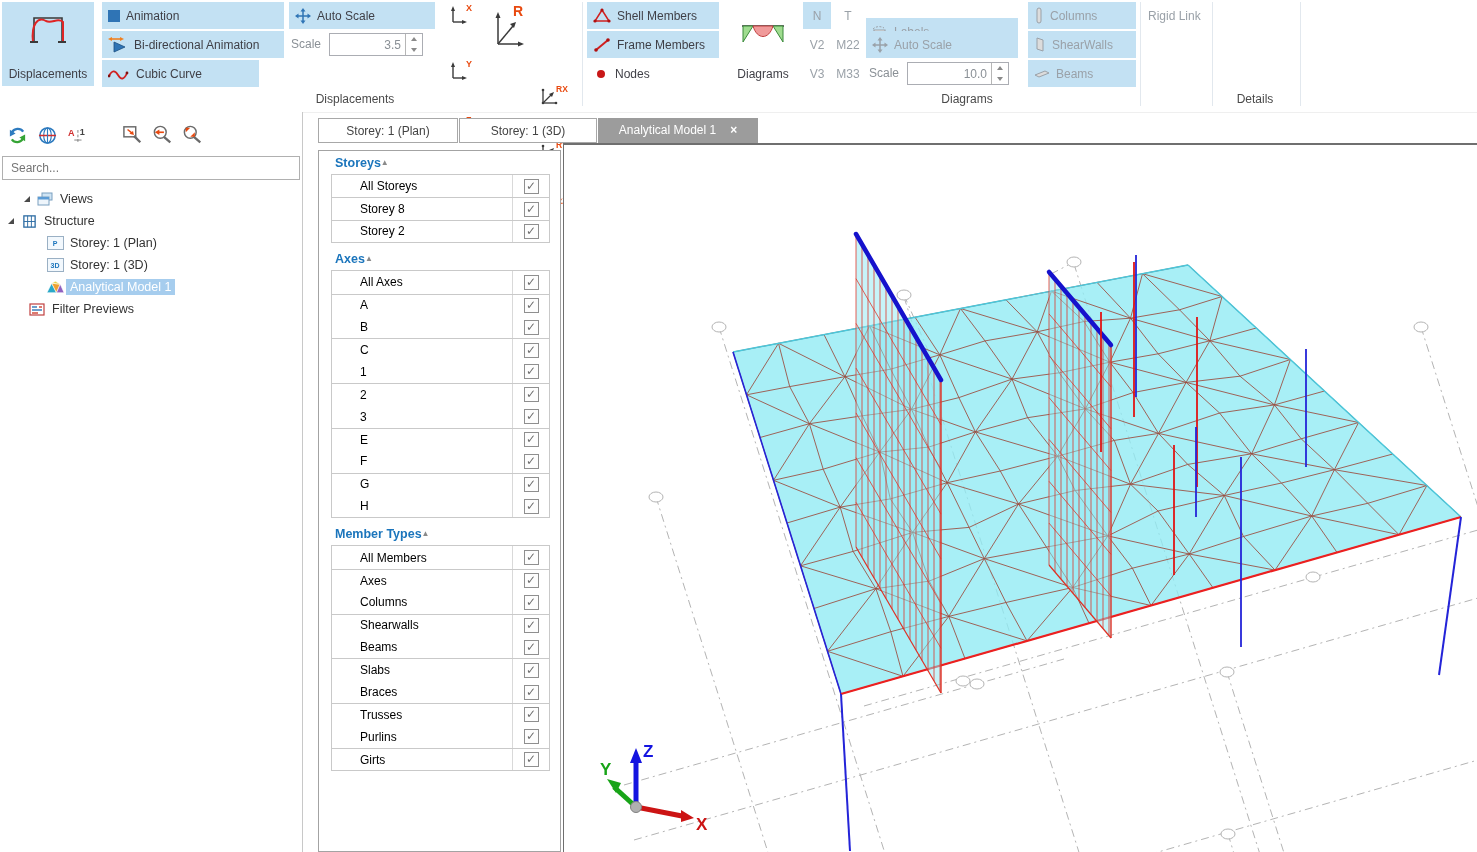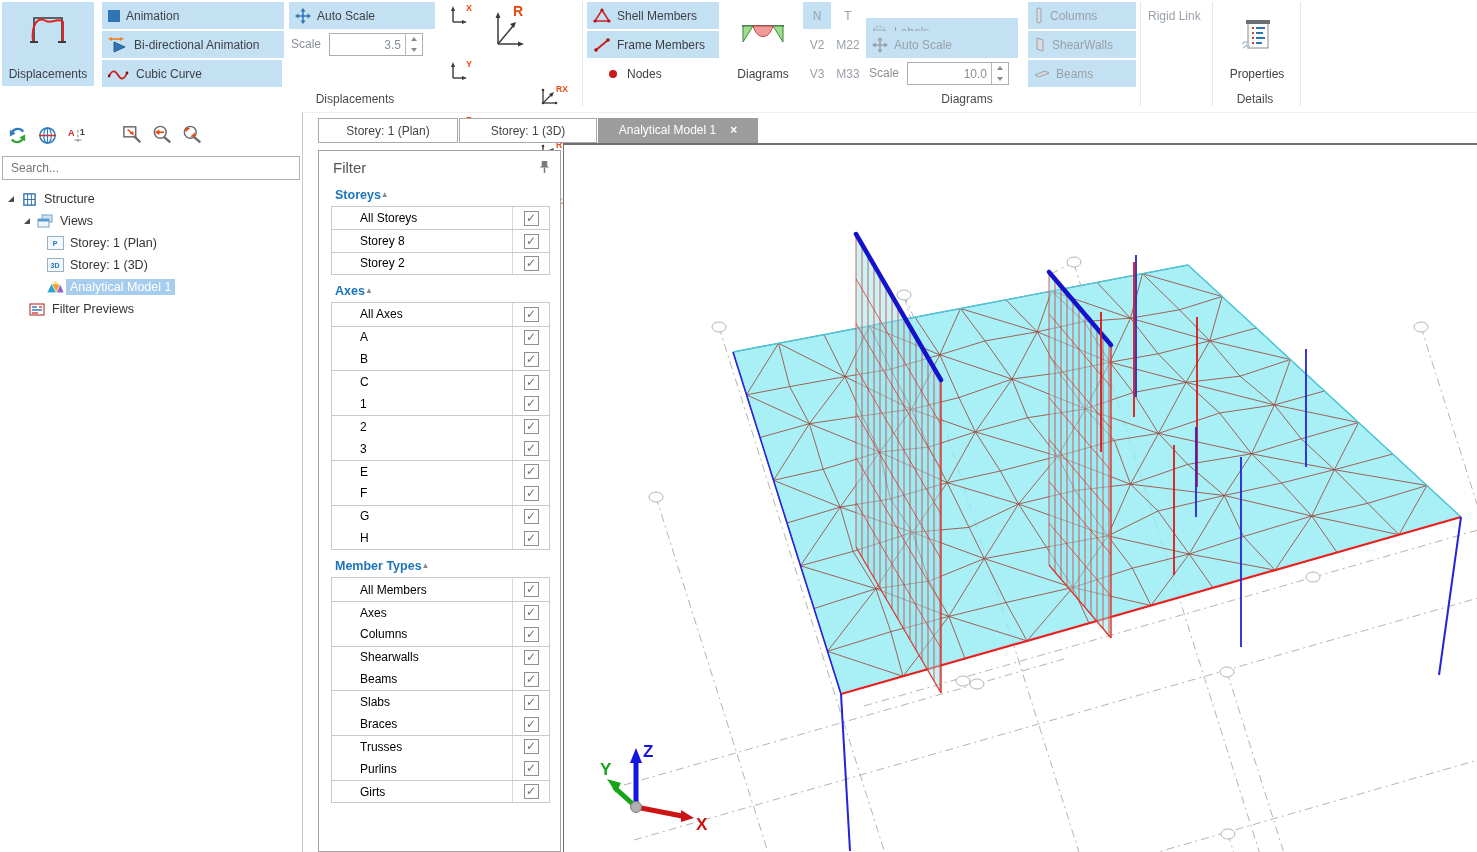--- a/index.html
+++ b/index.html
@@ -88,21 +88,21 @@
       <span>
         <svg width="20" height="17" viewBox="0 0 20 17">
           <line x1="2" y1="3" x2="14" y2="3" stroke="#f08020" stroke-width="1.6"></line>
           <polygon points="0,3 4,1 4,5" fill="#f08020"></polygon>
             <polygon points="16,3 12,1 12,5" fill="#f08020"></polygon>
           <polygon points="6,6 17,11 6,16" fill="#2f74b5" stroke="#1a4f80" stroke-width="0.8"></polygon>
         </svg>
       </span>
       <span>Bi-directional Animation</span>
     </div>
-    <div class="abs btn blue" style="left:102px;top:60px;width:180px">
+    <div class="abs btn blue" style="left:102px;top:60px;width:157px">
       <span>
         <svg width="22" height="12" viewBox="0 0 22 12">
           <path d="M1 8 C4 2 7 2 10 7 C13 12 16 12 19 5" fill="none" stroke="#d02020" stroke-width="1.8"></path>
           <circle cx="1" cy="8" r="1.4" fill="#801010"></circle>
             <circle cx="19" cy="5" r="1.4" fill="#801010"></circle>
         </svg>
       </span>
       <span>Cubic Curve</span>
     </div>
 
@@ -219,21 +219,21 @@
     <div class="abs btn blue" style="left:587px;top:31px;width:132px">
       <span>
         <svg width="18" height="16" viewBox="0 0 18 16">
           <line x1="3" y1="13" x2="15" y2="3" stroke="#d02020" stroke-width="2"></line>
           <circle cx="3" cy="13" r="1.8" fill="#b01010"></circle>
             <circle cx="15" cy="3" r="1.8" fill="#b01010"></circle>
         </svg>
       </span>
       <span>Frame Members</span>
     </div>
-    <div class="abs btn" style="left:599px;top:60px;width:132px">
+    <div class="abs btn" style="left:587px;top:60px;width:132px">
       <span style="width:8px;height:8px;border-radius:50%;background:#c81818;display:inline-block;margin:0 4px"></span>
       <span>Nodes</span>
     </div>
 
     <div class="abs bigbtn" style="left:727px;top:2px;width:72px;height:84px">
       <span style="margin-top:14px">
         <svg width="46" height="26" viewBox="0 0 46 26">
           <line x1="2" y1="4" x2="44" y2="4" stroke="#3a3a3a" stroke-width="1.5"></line>
           <polygon points="3,4 13,4 3,20" fill="#9fdc8f" stroke="#3a8a3a" stroke-width="1"></polygon>
           <polygon points="43,4 33,4 43,20" fill="#9fdc8f" stroke="#3a8a3a" stroke-width="1"></polygon>
@@ -318,38 +318,20 @@
       <span>Beams</span>
     </div>
     <div class="abs glabel" style="left:892px;width:150px">Diagrams</div>
     <div class="abs gsep" style="left:1140px"></div>
 
     <div class="abs btn dis" style="left:1142px;top:2px;width:68px">
       <span>Rigid Link</span>
     </div>
     <div class="abs gsep" style="left:1212px"></div>
 
-    <div class="abs bigbtn" style="left:1222px;top:2px;width:70px;height:84px">
-      <span style="margin-top:10px">
-        <svg width="34" height="34" viewBox="0 0 34 34">
-          <rect x="8" y="4" width="20" height="26" fill="#fff" stroke="#8a8a8a"></rect>
-          <rect x="6" y="2" width="24" height="4" fill="#6a6f74"></rect>
-          <line x1="12" y1="10" x2="14" y2="10" stroke="#d04030" stroke-width="2"></line>
-            <line x1="16" y1="10" x2="25" y2="10" stroke="#2f74b5" stroke-width="2"></line>
-          <line x1="12" y1="15" x2="14" y2="15" stroke="#d04030" stroke-width="2"></line>
-            <line x1="16" y1="15" x2="23" y2="15" stroke="#2f74b5" stroke-width="2"></line>
-          <line x1="12" y1="20" x2="14" y2="20" stroke="#d04030" stroke-width="2"></line>
-            <line x1="16" y1="20" x2="25" y2="20" stroke="#2f74b5" stroke-width="2"></line>
-          <line x1="12" y1="25" x2="14" y2="25" stroke="#d04030" stroke-width="2"></line>
-            <line x1="16" y1="25" x2="22" y2="25" stroke="#2f74b5" stroke-width="2"></line>
-          <path d="M2 26 C6 22 10 24 6 28 M3 30 C8 26 12 28 8 31" stroke="#b8c6d2" fill="none" stroke-width="1.5"></path>
-        </svg>
-      </span>
-      <span>Properties</span>
-    </div>
     <div class="abs glabel" style="left:1180px;width:150px">Details</div>
     <div class="abs gsep" style="left:1300px"></div>
     <div class="abs hline"></div>
   </div>
 
   <div class="abs" style="left:0;top:112px;width:303px;height:740px;background:#fff;border-right:1px solid #c8c8c8">
     <div class="abs" style="left:4px;top:10px;display:flex;gap:4px">
       <span class="ltool">
         <svg width="19" height="19" viewBox="0 0 20 20">
           <path d="M16 6 A7 7 0 0 0 4 7" fill="none" stroke="#2e7bbf" stroke-width="2.4"></path>
@@ -398,46 +380,46 @@
           <polygon points="4,3 9,3 4,8" fill="#e8490f"></polygon>
             <polygon points="14,13 14,8 9,13" fill="#e8490f"></polygon>
         </svg>
       </span>
     </div>
     <div class="abs searchbox" style="left:2px;top:44px;width:298px;height:24px">
       <input placeholder="Search..." style="">
     </div>
 
     <div class="abs" style="left:0;top:76px;width:300px">
+      <div class="trow" style="padding-left:20px">
+        <span class="texp">
+            <i></i>
+          </span>
+        <span class="ticon">
+          <svg width="16" height="14" viewBox="0 0 16 14">
+              <rect x="5" y="1" width="10" height="7" fill="#cfe4f4" stroke="#7aa0c0"></rect>
+          <rect x="1" y="5" width="11" height="8" fill="#eef5fb" stroke="#7aa0c0"></rect>
+              <rect x="1" y="5" width="11" height="2.5" fill="#5b9bd5"></rect>
+            </svg>
+        </span>
+        <span class="tlab">Views</span>
+      </div>
       <div class="trow" style="padding-left:4px">
         <span class="texp">
             <i></i>
           </span>
         <span class="ticon">
           <svg width="15" height="15" viewBox="0 0 16 16">
               <rect x="2" y="2" width="12" height="12" fill="none" stroke="#2e6da4" stroke-width="1.4"></rect>
           <line x1="2" y1="8" x2="14" y2="8" stroke="#2e6da4"></line>
               <line x1="6" y1="2" x2="6" y2="14" stroke="#2e6da4"></line>
               <line x1="10" y1="2" x2="10" y2="14" stroke="#2e6da4"></line>
             </svg>
         </span>
         <span class="tlab">Structure</span>
-      </div>
-      <div class="trow" style="padding-left:20px">
-        <span class="texp">
-            <i></i>
-          </span>
-        <span class="ticon">
-          <svg width="16" height="14" viewBox="0 0 16 14">
-              <rect x="5" y="1" width="10" height="7" fill="#cfe4f4" stroke="#7aa0c0"></rect>
-          <rect x="1" y="5" width="11" height="8" fill="#eef5fb" stroke="#7aa0c0"></rect>
-              <rect x="1" y="5" width="11" height="2.5" fill="#5b9bd5"></rect>
-            </svg>
-        </span>
-        <span class="tlab">Views</span>
       </div>
       <div class="trow" style="padding-left:44px">
         <span class="ticon">
             <span class="badge">P</span>
           </span>
         <span class="tlab">Storey: 1 (Plan)</span>
       </div>
       <div class="trow" style="padding-left:44px">
         <span class="ticon">
             <span class="badge">3D</span>
@@ -540,29 +522,20 @@
         <polygon points="52,648 57,638 43,634" fill="#18a418"></polygon>
         <polygon points="117,665 117,677 130,673" fill="#cc1414"></polygon>
         <circle cx="72" cy="662" r="5.5" fill="#b0b0b0" stroke="#808080"></circle>
         <text x="79" y="612" fill="#1414e0" font-size="17" font-weight="bold">Z</text>
         <text x="36" y="630" fill="#18a418" font-size="17" font-weight="bold">Y</text>
         <text x="132" y="685" fill="#cc1414" font-size="17" font-weight="bold">X</text>
       </svg>
   </div>
 
   <div class="abs fpanel">
-    <div class="fhead">
-      <span>Filter</span>
-      <span>
-        <svg width="11" height="14" viewBox="0 0 12 15">
-            <path d="M3 1 L9 1 L9 6 L11 8 L1 8 L3 6 Z" fill="#7a7a7a"></path>
-            <line x1="6" y1="8" x2="6" y2="14" stroke="#7a7a7a" stroke-width="1.6"></line>
-          </svg>
-      </span>
-    </div>
     <div class="fsections">
         <div class="fsec">
           <div class="fsec-head">
             <span class="fsec-title">Storeys</span>
             <span class="fsec-arrow">▲</span>
           </div>
           <div class="frows">
             <div class="frow">
               <span class="flab">All Storeys</span>
               <div class="fcheckcol">

